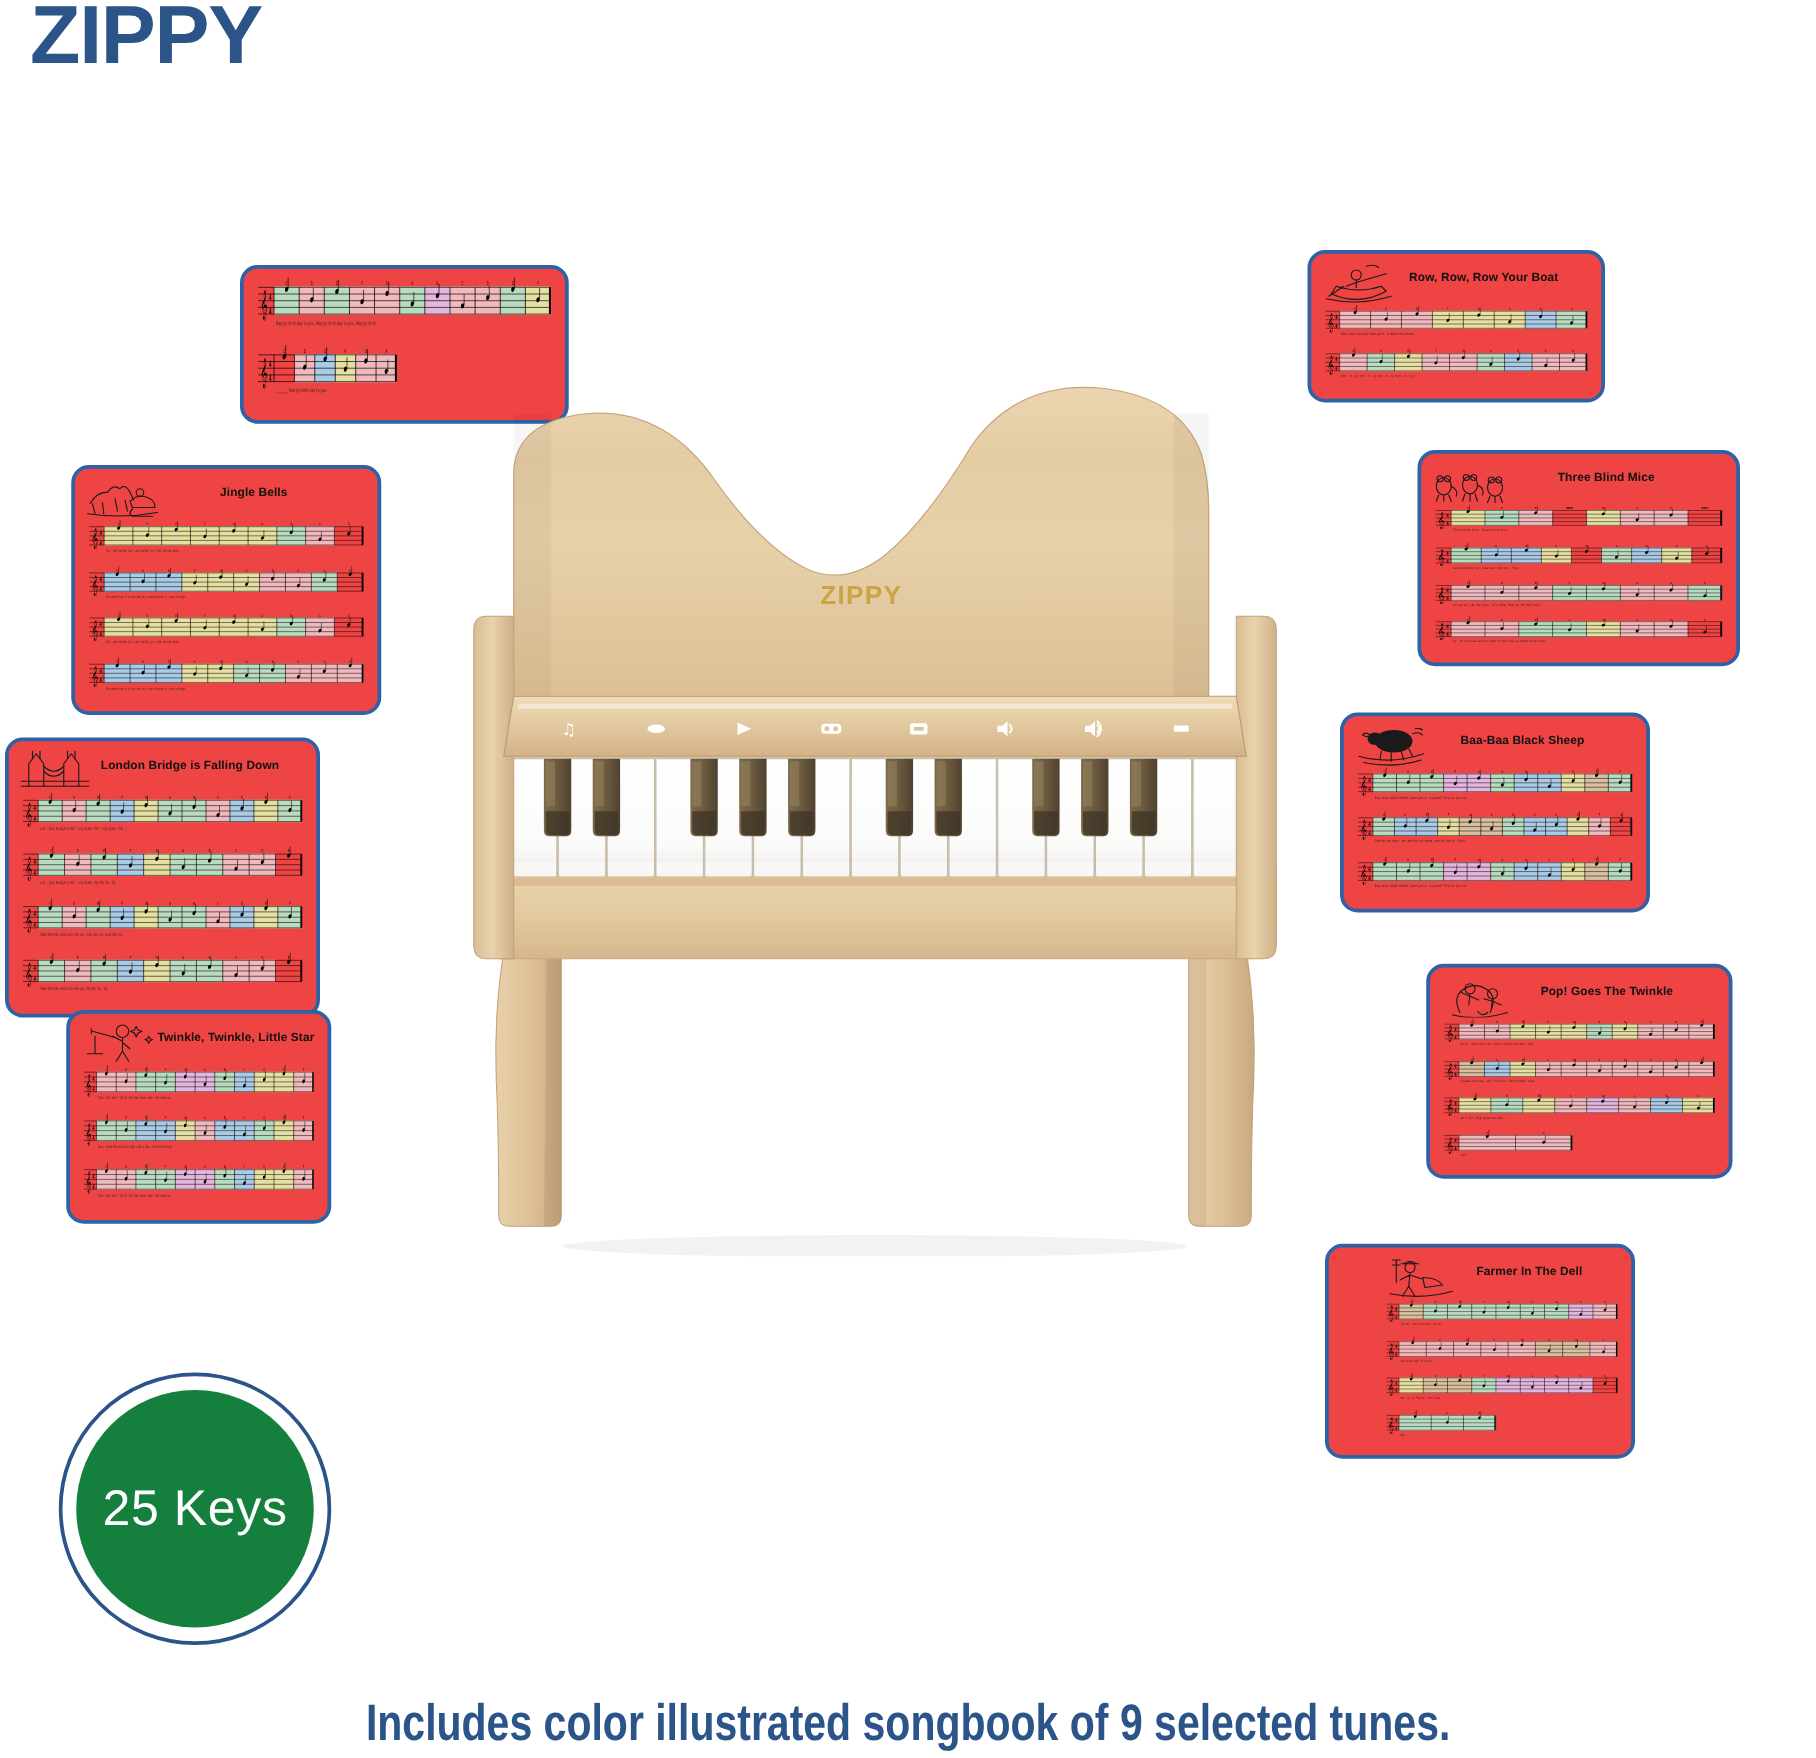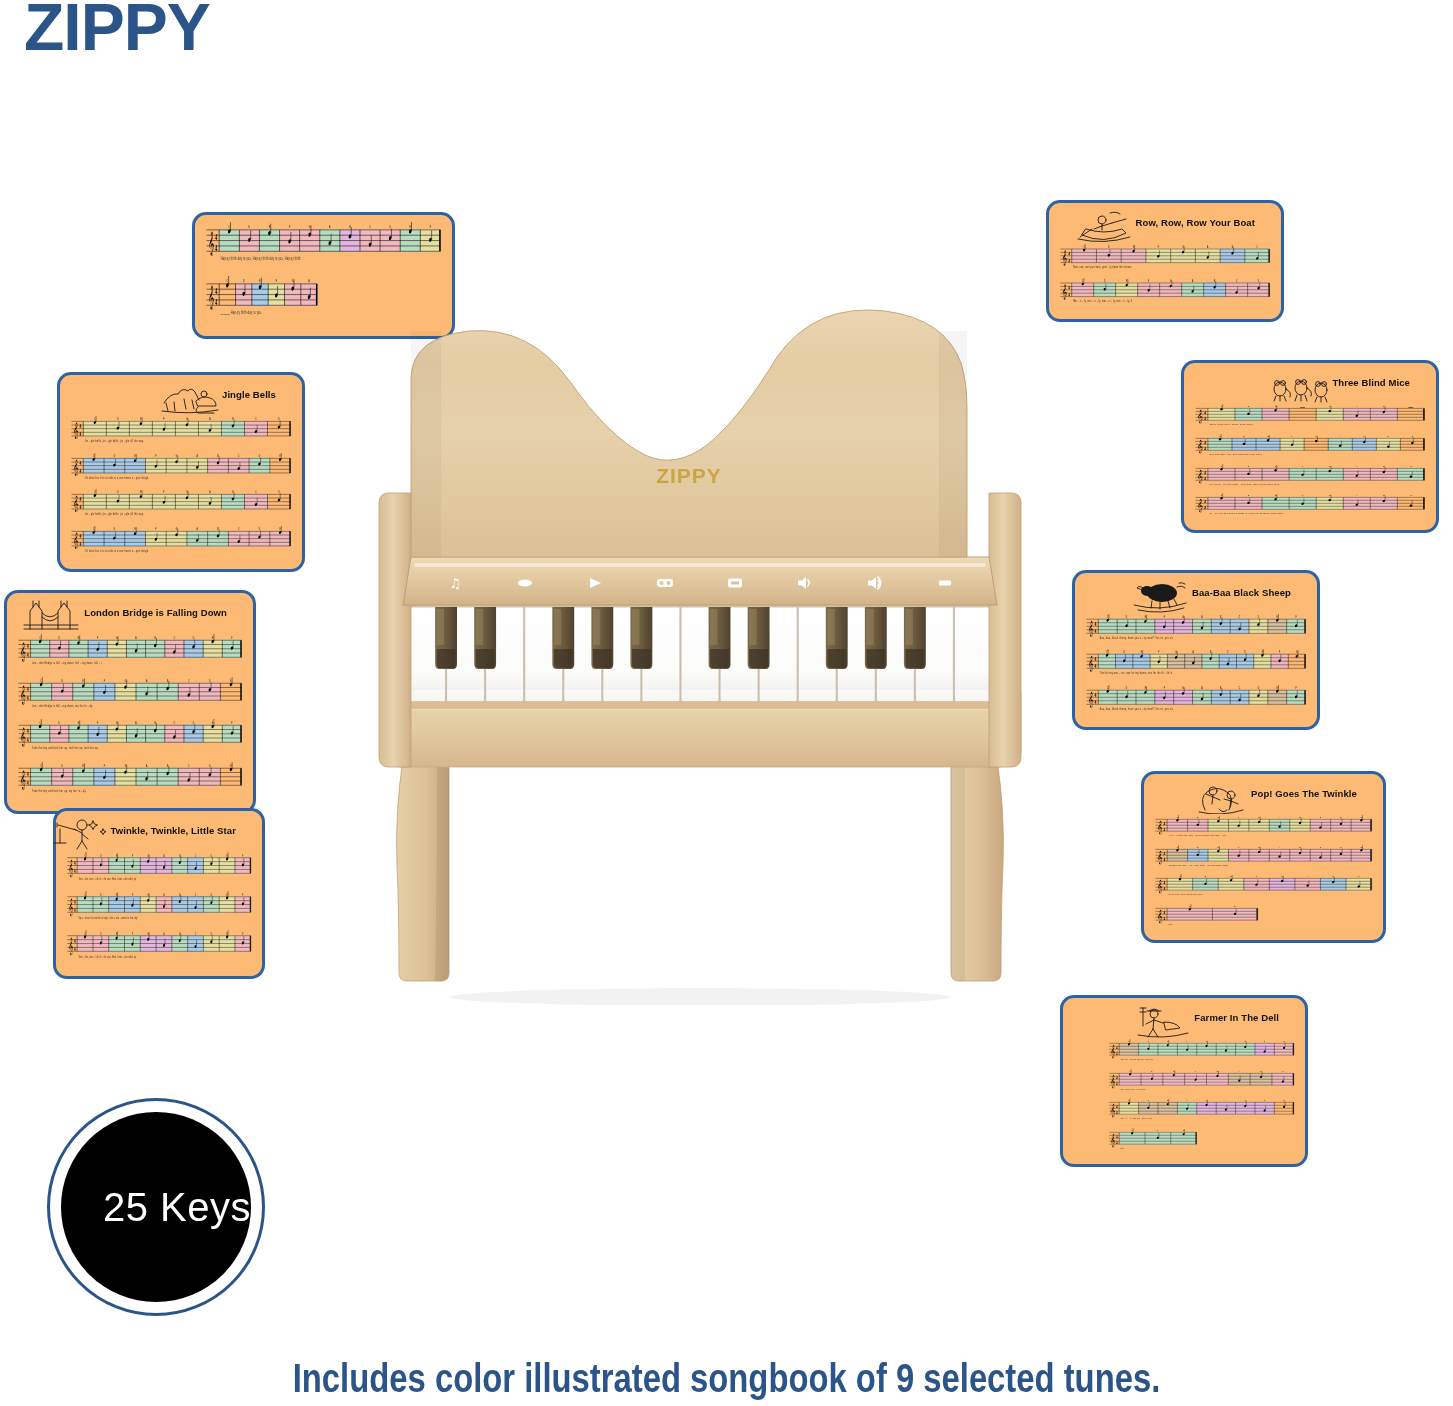--- a/index.html
+++ b/index.html
@@ -12,24 +12,24 @@
   
   #brand-logo{
     position:absolute;left:24px;top:-6px;
     font-family:"Liberation Sans", sans-serif;
     font-weight:bold;font-size:66px;letter-spacing:-1px;
     color:#2b5489;line-height:1;
   }
 
   
   .song-card{
-    position:absolute;background:#fdba74;
+    position:absolute;background:#ef4444;
     border:3px solid #2d63a6;border-radius:14px;
     box-sizing:border-box;padding:6px 8px 7px 8px;
-    display:flex;flex-direction:column;align-items:flex-end;
+    display:flex;flex-direction:column;
   }
   .card-head{display:flex;align-items:flex-start;height:34px;position:relative;flex:0 0 auto;}
   .card-illus{width:62px;height:34px;flex:0 0 auto;}
   .card-title{
     flex:1;text-align:center;font-size:9.5px;font-weight:bold;color:#101010;
     letter-spacing:.1px;padding-top:8px;padding-right:18px;white-space:nowrap;
   }
   .staves{flex:1;display:flex;flex-direction:column;justify-content:space-evenly;padding:1px 2px 0 2px;}
   .stave{width:100%;}
   .stave svg{display:block;width:100%;height:100%;}
@@ -40,22 +40,22 @@
 
   
   #keys-badge{
     position:absolute;left:47px;top:1098px;width:218px;height:218px;
   }
   #keys-badge .outer-ring{
     position:absolute;inset:0;border:3px solid #2b5489;border-radius:50%;
   }
   #keys-badge .inner-disc{
     position:absolute;left:14px;top:14px;right:14px;bottom:14px;
-    background:#000000;border-radius:50%;
-    display:flex;align-items:center;justify-content:flex-end;
+    background:#15803d;border-radius:50%;
+    display:flex;align-items:center;justify-content:center;
   }
   #keys-badge .badge-text{
     color:#ffffff;font-size:40px;font-weight:normal;letter-spacing:.5px;
   }
 
   
   #tagline{
     position:absolute;left:0;right:0;top:1355px;text-align:center;
     color:#2b5489;font-size:41px;font-weight:bold;
     font-family:"Liberation Sans Narrow","Liberation Sans", sans-serif;
@@ -1078,21 +1078,21 @@
             <line x1="252.9" y1="14.4" x2="252.9" y2="8.4" stroke="#000" stroke-width="0.45"></line>
             <text x="251.3" y="4.0" text-anchor="middle" font-family="Liberation Sans, sans-serif" font-size="2.7" fill="#000">C</text>
             <ellipse cx="282.4" cy="10.2" rx="1.7" ry="1.25" fill="#000" transform="rotate(-18 282.4 10.2)"></ellipse>
             <line x1="284.0" y1="10.2" x2="284.0" y2="4.2" stroke="#000" stroke-width="0.45"></line>
             <text x="282.4" y="4.0" text-anchor="middle" font-family="Liberation Sans, sans-serif" font-size="2.7" fill="#000">D</text>
             <text x="20" y="24" font-family="Liberation Sans, sans-serif" font-size="2.9" fill="#222" letter-spacing="0.35">Mer - ri - ly, mer - ri - ly, mer - ri - ly, mer - ri - ly, li</text>
           </svg>
         </div>
       </div>
     </div>
-    <div class="song-card" style="left: 1181px; top: 360px; width: 258px; height: 173px;">
+    <div class="song-card" style="left: 1134px; top: 360px; width: 258px; height: 173px;">
       <div class="card-head">
         <div class="card-illus"><svg viewBox="0 0 62 34" width="62" height="34">
             <g style="stroke:#1a1a1a;stroke-width:0.9;fill:none;stroke-linecap:round;stroke-linejoin:round">
              <ellipse cx="10" cy="20" rx="6" ry="7"></ellipse>
               <circle cx="7" cy="14" r="2.4"></circle>
               <circle cx="13" cy="14" r="2.4"></circle>
              <path d="M10,27 L10,32 M6,27 L4,32 M14,27 L16,32 M16,20 q6,3 4,8"></path>
              <ellipse cx="31" cy="19" rx="6" ry="7"></ellipse>
               <circle cx="28" cy="13" r="2.4"></circle>
               <circle cx="34" cy="13" r="2.4"></circle>

